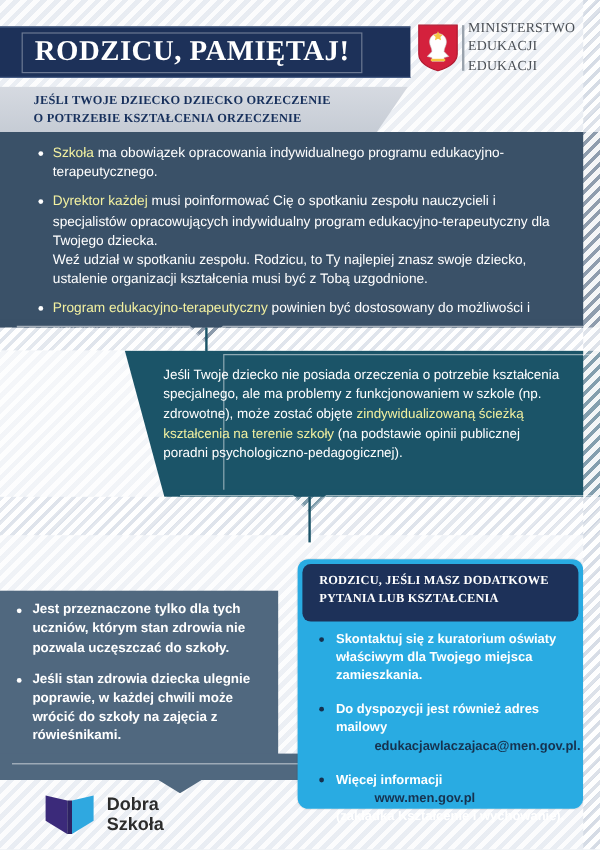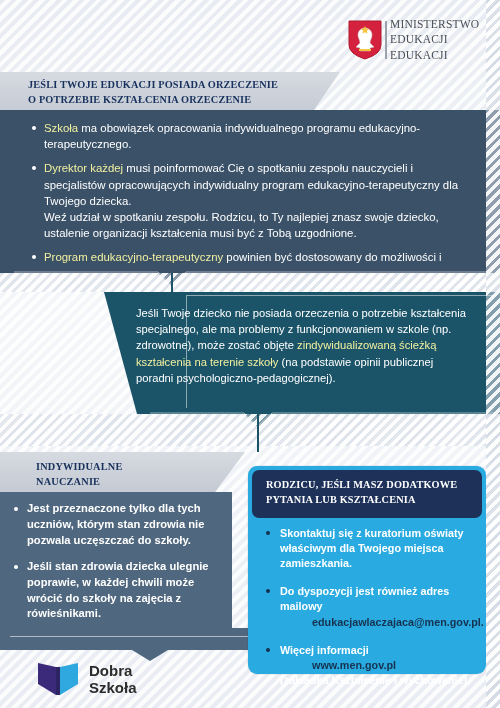--- a/index.html
+++ b/index.html
@@ -192,39 +192,44 @@
     background:repeating-linear-gradient(135deg,
         rgba(200,208,220,.6) 0px, rgba(200,208,220,.6) 3px,
         rgba(255,255,255,.95) 3px, rgba(255,255,255,.95) 7px);
   }
 </style>
 </head>
 <body>
 
 <div id="poster">
 
+  <div class="hdr-title">
+    <div class="inner">
+      <h1>RODZICU, PAMIĘTAJ!</h1>
+    </div>
+  </div>
 
   <div class="men-logo">
     <svg class="men-shield" viewBox="0 0 34 40">
       <path d="M1 1 H33 V25 Q33 34 17 39 Q1 34 1 25 Z" fill="#d4213d" stroke="#b01a31" stroke-width="1"></path>
       <path d="M17 8 C13 8 10 11 10 15 C10 18 12 20 12 23 L8 27 L12 28 L12 31 H22 V28 L26 27 L22 23 C22 20 24 18 24 15 C24 11 21 8 17 8 Z" fill="#ffffff" stroke="#cfcfcf" stroke-width=".5"></path>
       <path d="M17 6 L18.2 8.6 L21 8.9 L19 10.8 L19.5 13.6 L17 12.2 L14.5 13.6 L15 10.8 L13 8.9 L15.8 8.6 Z" fill="#f5c542"></path>
       <rect x="11" y="29" width="12" height="2" fill="#f5c542"></rect>
     </svg>
     <div class="men-sep"></div>
     <div class="men-text">
       <div>MINISTERSTWO</div>
       <div>EDUKACJI</div>
       <div>EDUKACJI</div>
     </div>
   </div>
 
   <div class="sub1">
     <p>
-      <span>JEŚLI TWOJE EDUKACJI POSIADA ORZECZENIE</span><br>
+      <span>JEŚLI TWOJE DZIECKO DZIECKO ORZECZENIE</span><br>
       <span>O POTRZEBIE KSZTAŁCENIA ORZECZENIE</span>
     </p>
   </div>
 
   <div class="body1">
     <div class="wrap">
       <ul class="blist">
         <li>
           <span class="hl">Szkoła</span><span> ma obowiązek opracowania indywidualnego programu edukacyjno-terapeutycznego.</span>
         </li>
@@ -255,26 +260,20 @@
   </div>
 
   <svg style="position:absolute;left:62px;top:408px;width:438px;height:22px">
     <polygon points="75,0 438,0 438,6 210,6 196,19 182,6 75,6" fill="#1b5468"></polygon>
     <polyline points="88,5 182,5 196,18 210,5 434,5" fill="none" stroke="#ffffff" stroke-width="1" opacity=".55"></polyline>
   </svg>
 
   <div class="band-hatch gap2"></div>
   <div class="conn" style="left:257px;top:414px;height:38px;"></div>
 
-  <div class="sub2">
-    <p>
-      <span>INDYWIDUALNE</span><br>
-      <span>NAUCZANIE</span>
-    </p>
-  </div>
 
   <div class="body2">
     <div class="wedge"></div>
     <div class="wrap">
       <ul class="blist">
         <li>Jest przeznaczone tylko dla tych uczniów, którym stan zdrowia nie pozwala uczęszczać do szkoły.</li>
         <li>Jeśli stan zdrowia dziecka ulegnie poprawie, w każdej chwili może wrócić do szkoły na zajęcia z rówieśnikami.</li>
       </ul>
     </div>
   </div>

